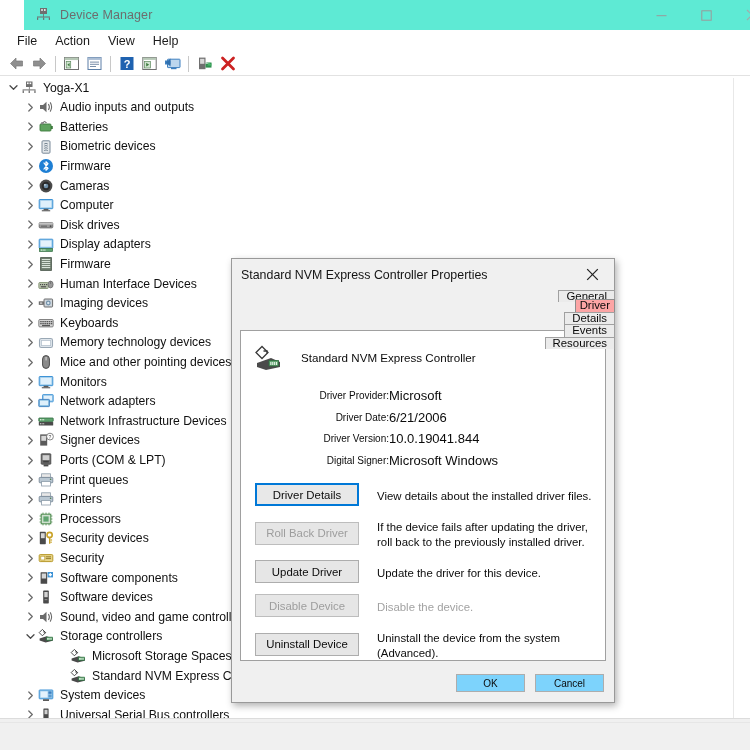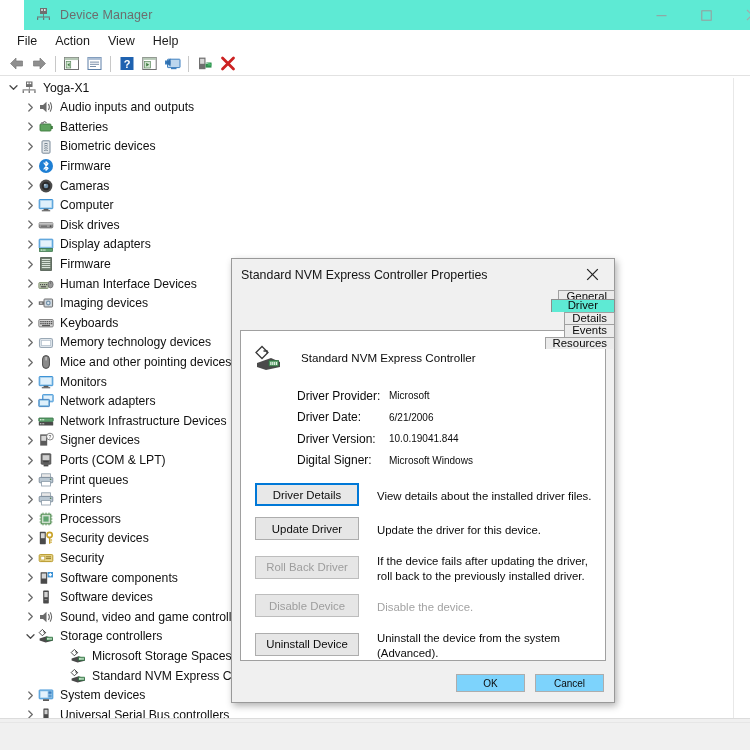--- a/index.html
+++ b/index.html
@@ -224,27 +224,27 @@
     background: #ebebeb;
     border: 1px solid #a0a0a0;
     border-bottom: none;
     display: flex;
     align-items: center;
     margin-right: -1px;
     box-sizing: border-box;
     line-height: 1;
   }
   .tab.active {
-    background: #5eead4;
+    background: #fca5a5;
     height: 16px;
     margin-top: -3px;
     border-color: #8d8d8d;
     position: relative;
     z-index: 4;
-    padding: 0 16px;
+    padding: 0 4px;
   }
 
   .tabpanel {
     position: absolute;
     left: 8px;
     top: 71px;
     width: 366px;
     height: 331px;
     background: #ffffff;
     border: 1px solid #a0a0a0;
@@ -273,26 +273,27 @@
   .info-table {
     margin: 10px 0 0 56px;
   }
   .info-row {
     display: flex;
     height: 21.5px;
     align-items: center;
   }
   .info-label {
     width: 92px;
-    font-size: 12px;
+    font-size: 10px;
     color: #0b0b0b;
     white-space: nowrap;
+    text-align: right;
   }
   .info-value {
-    font-size: 10px;
+    font-size: 13px;
     color: #0b0b0b;
     white-space: nowrap;
   }
 
   .action-rows {
     margin-top: 12px;
   }
   .action-row {
     display: flex;
     align-items: center;
@@ -1058,26 +1059,26 @@
           <span class="info-value">Microsoft Windows</span>
         </div>
       </div>
 
       <div class="action-rows">
         <div class="action-row">
           <div class="dlg-btn focused">Driver Details</div>
           <div class="action-desc">View details about the installed driver files.</div>
         </div>
         <div class="action-row">
+          <div class="dlg-btn disabled">Roll Back Driver</div>
+          <div class="action-desc">If the device fails after updating the driver, roll back to the previously installed driver.</div>
+        </div>
+        <div class="action-row">
           <div class="dlg-btn">Update Driver</div>
           <div class="action-desc">Update the driver for this device.</div>
-        </div>
-        <div class="action-row">
-          <div class="dlg-btn disabled">Roll Back Driver</div>
-          <div class="action-desc">If the device fails after updating the driver, roll back to the previously installed driver.</div>
         </div>
         <div class="action-row">
           <div class="dlg-btn disabled">Disable Device</div>
           <div class="action-desc disabled">Disable the device.</div>
         </div>
         <div class="action-row">
           <div class="dlg-btn">Uninstall Device</div>
           <div class="action-desc">Uninstall the device from the system (Advanced).</div>
         </div>
       </div>

